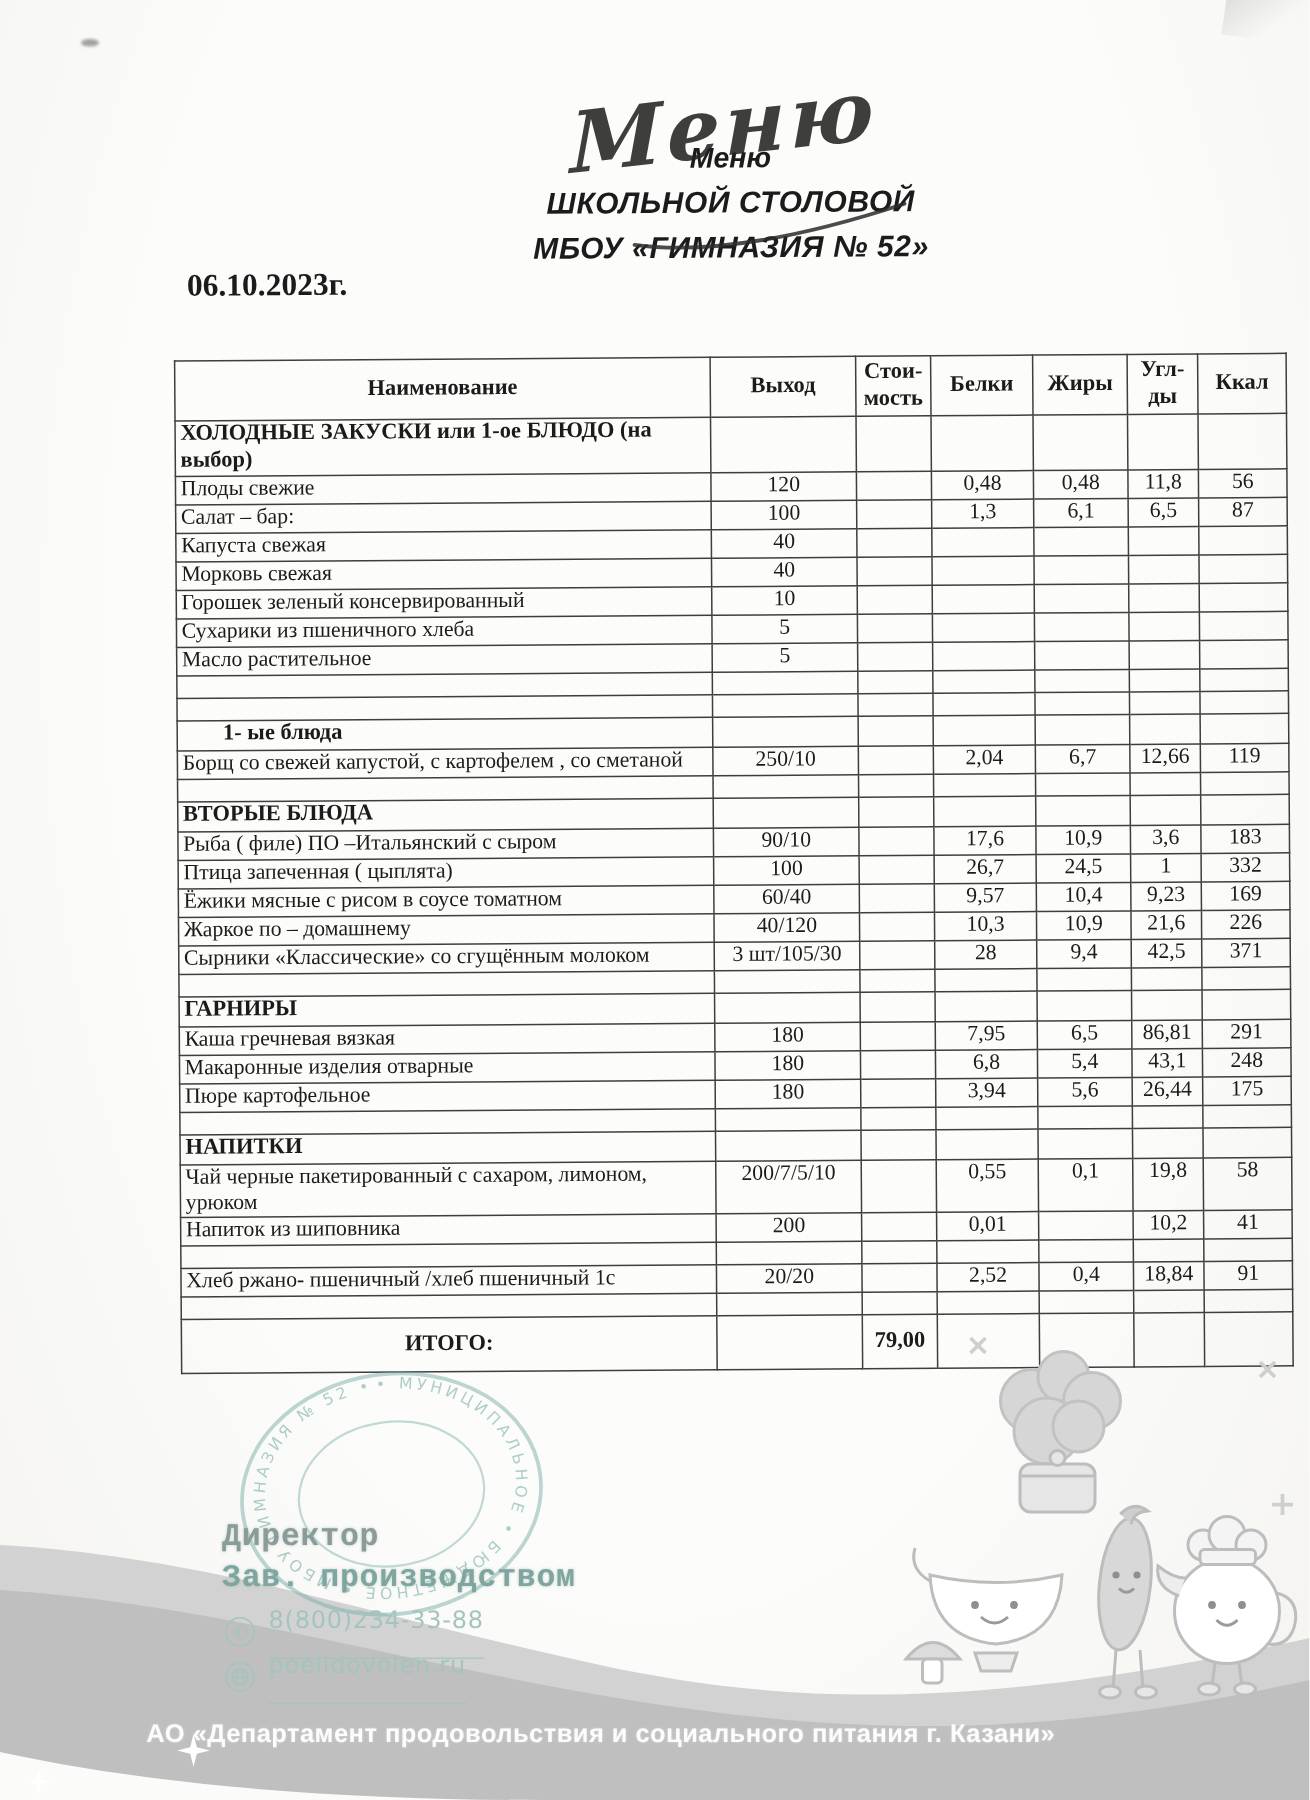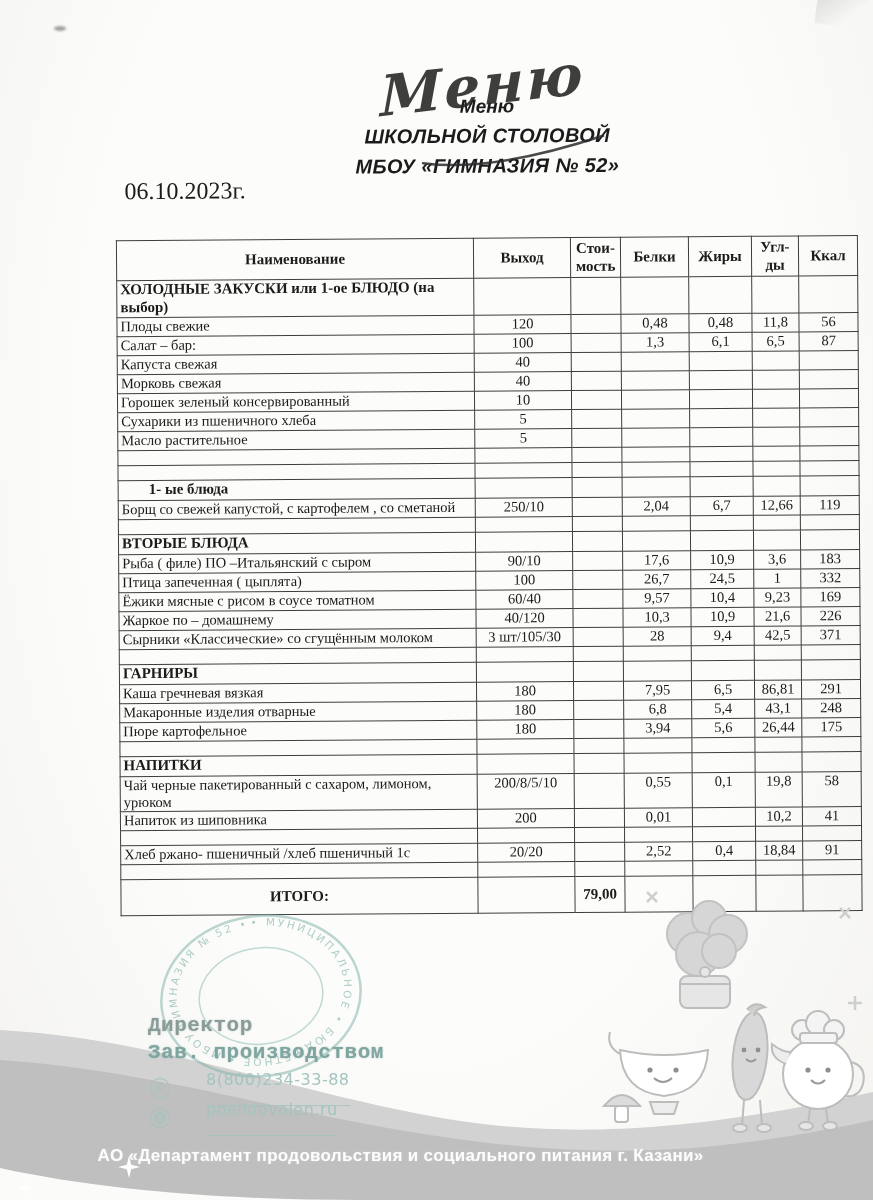--- a/index.html
+++ b/index.html
@@ -21,21 +21,21 @@
 
   
   .titles { position:absolute; left:118px; top:96px; width:744px; text-align:center; }
   .script-title { position:absolute; left:50%; top:-44px; transform:translateX(-52%) rotate(-6deg) skewX(-6deg);
     font-family:"DejaVu Serif", serif; font-style:italic; font-weight:bold; font-size:56px;
     letter-spacing:3px; color:#242424; opacity:.88; white-space:nowrap; }
   .script-underline { position:absolute; left:50%; top:48px; transform:translateX(-36%) rotate(-7deg); }
   .small-title { font-family:"Liberation Sans", sans-serif; font-weight:bold; font-style:italic; font-size:19px; }
   .title-line { font-family:"Liberation Sans", sans-serif; font-weight:bold; font-style:italic;
     font-size:20px; letter-spacing:.4px; margin-top:7px; }
-  .date { position:absolute; left:127px; top:176px; font-size:24px; font-weight:normal; }
+  .date { position:absolute; left:127px; top:176px; font-size:21px; font-weight:bold; }
 
   
   table.menu { position:absolute; left:118px; top:238px; width:741px;
     border-collapse:collapse; table-layout:fixed; }
   .menu th, .menu td { border:1px solid #3e3e3e; font-size:14.5px; line-height:1.18;
     padding:0 3px; vertical-align:top; overflow:hidden; }
   .menu th { font-weight:bold; font-size:15px; text-align:center; vertical-align:middle;
     white-space:pre-line; height:38px; padding:2px; }
   .c-name { text-align:left; padding-left:4px; }
   .c-out,.c-price,.c-protein,.c-fat,.c-carbs,.c-kcal { text-align:center; }
@@ -62,21 +62,21 @@
   .sig:nth-child(3){ color:#b91c1c;margin-left:24px; }
 
   
   .contact { position:absolute; left:150px; z-index:5; display:flex; align-items:center; gap:9px;
     font-family:"DejaVu Sans", sans-serif; color:#a3c4bf; font-size:16px; letter-spacing:.5px; }
   .phone-row { top:1070px; }
   .site-row { top:1100px; }
   .cicon { width:20px; height:20px; border:1.5px solid #a3c4bf; border-radius:50%;
     display:flex; align-items:center; justify-content:center; font-size:12px; color:#a3c4bf; }
   .cicon svg { width:14px; height:14px; stroke:#a3c4bf; fill:none; stroke-width:1.5; }
-  .ctext { border-bottom:1px solid rgba(163,196,191,.8); padding-bottom:16px;margin-left:27px; }
+  .ctext { border-bottom:1px solid rgba(163,196,191,.8); padding-bottom:16px; }
 
   
   .mascots { position:absolute; left:592px; top:878px; z-index:4; }
 
   .star { position:absolute; z-index:6; }
 </style>
 </head>
 <body>
 
 <div class="corner-tr"></div>
@@ -349,21 +349,21 @@
           <td class="c-name">НАПИТКИ</td>
           <td class="c-out"></td>
           <td class="c-price"></td>
           <td class="c-protein"></td>
           <td class="c-fat"></td>
           <td class="c-carbs"></td>
           <td class="c-kcal"></td>
         </tr>
         <tr class="r-item">
           <td class="c-name">Чай черные пакетированный с сахаром, лимоном, урюком</td>
-          <td class="c-out">200/8/5/10</td>
+          <td class="c-out">200/7/5/10</td>
           <td class="c-price"></td>
           <td class="c-protein">0,55</td>
           <td class="c-fat">0,1</td>
           <td class="c-carbs">19,8</td>
           <td class="c-kcal">58</td>
         </tr>
         <tr class="r-item">
           <td class="c-name">Напиток из шиповника</td>
           <td class="c-out">200</td>
           <td class="c-price"></td>

